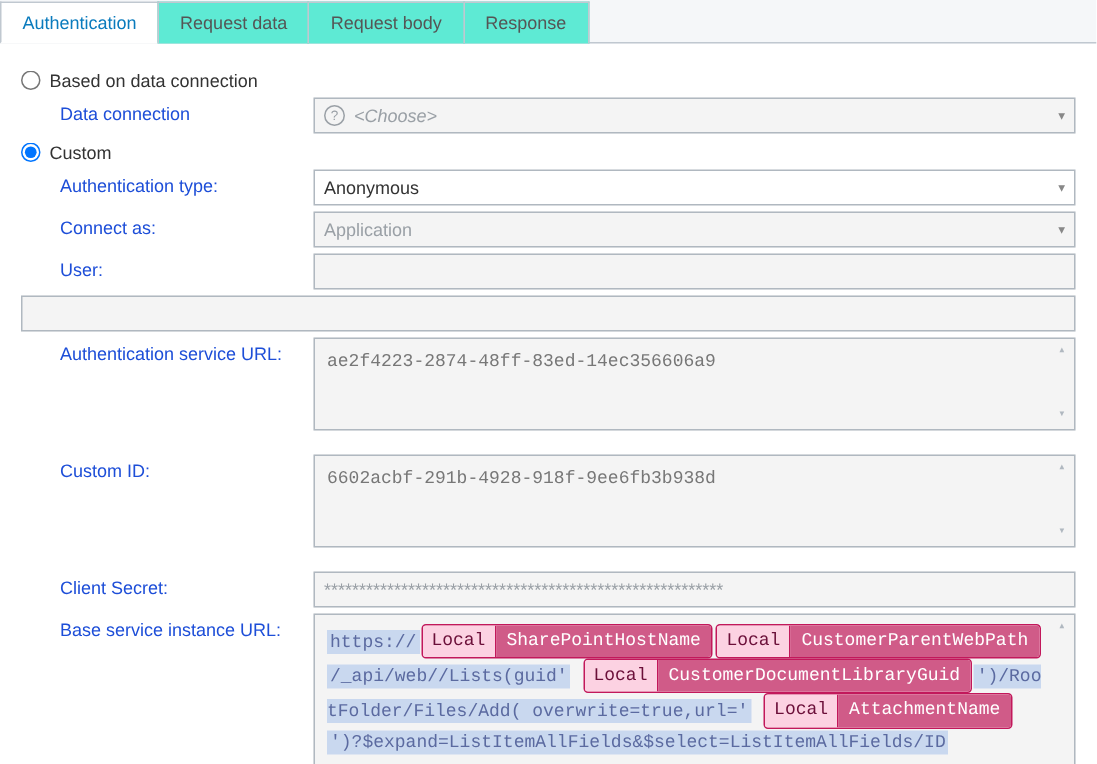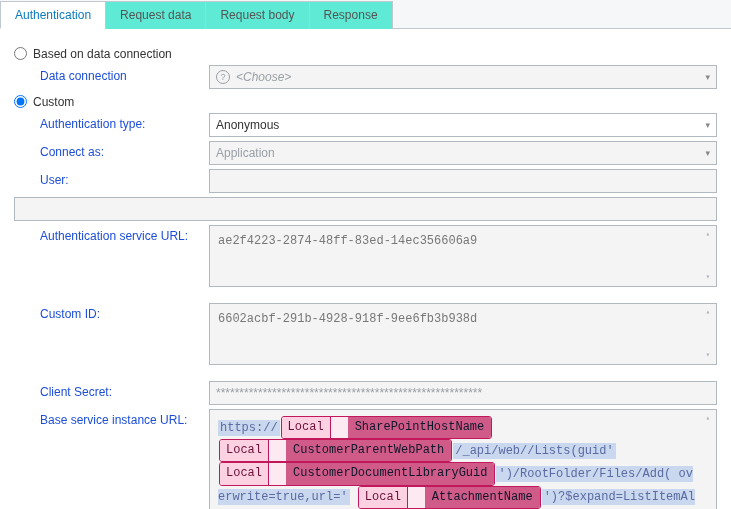--- a/index.html
+++ b/index.html
@@ -137,23 +137,22 @@
     margin: 0 1px;
   }
   .url-box .pill .scope {
     background: #fcd2e2;
     color: #6b0f39;
     padding: 1px 6px;
     border-right: 1px solid #c2185b;
   }
   .url-box .pill .name {
     background: #d05b88;
-    color: #0f172a;
+    color: #ffffff;
     padding: 1px 7px;
-    margin-left: 17px;
   }
   .spacer { height: 8px; }
 </style>
 </head>
 <body>
 
 <div class="tabs">
   <div class="tab active">Authentication</div>
   <div class="tab">Request data</div>
   <div class="tab">Request body</div>

